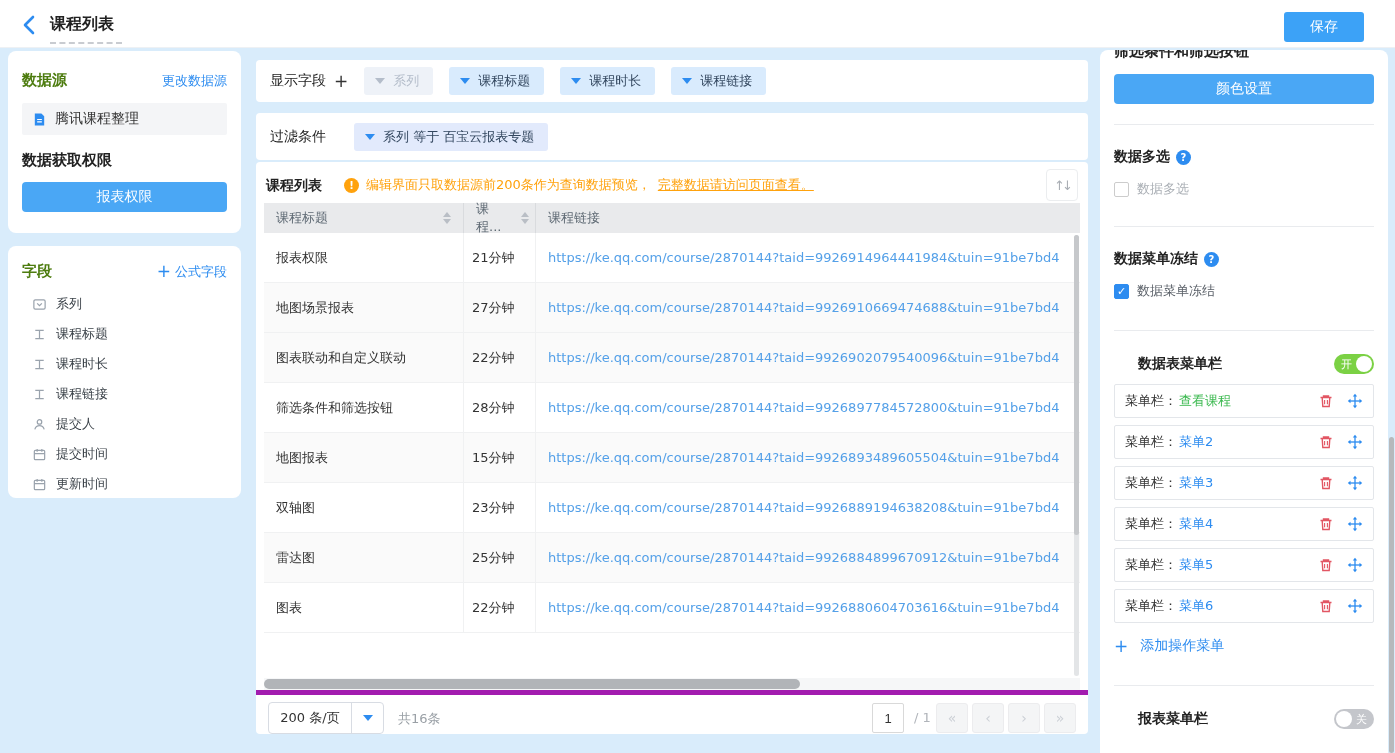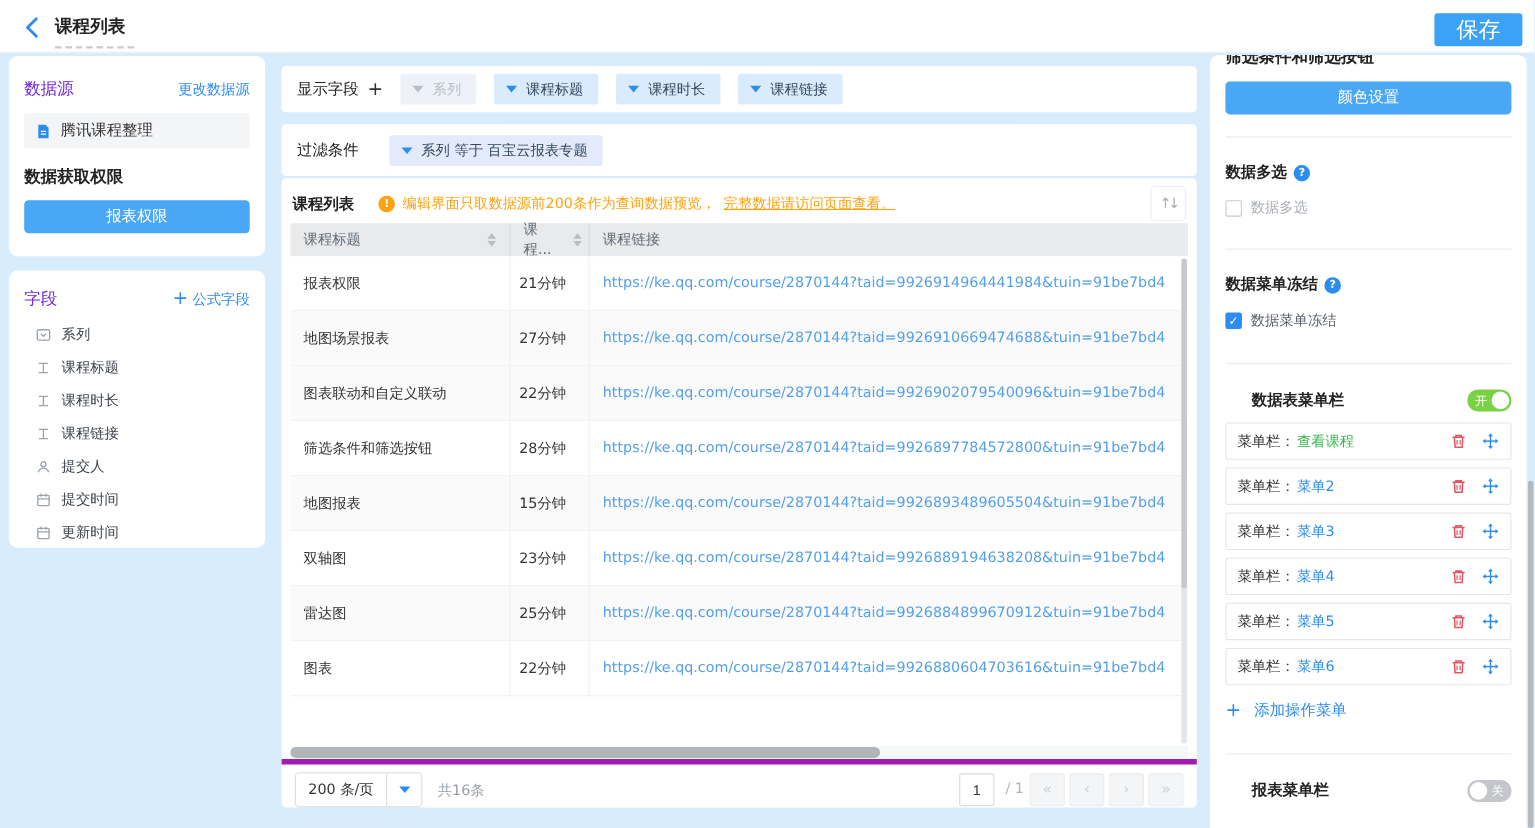--- a/index.html
+++ b/index.html
@@ -4,28 +4,28 @@
 <style>
   * { margin:0; padding:0; box-sizing:border-box; }
   html,body { width:1395px; height:753px; overflow:hidden; }
   body { font-family:"DejaVu Sans","Liberation Sans",sans-serif; background:#d9ecfb; position:relative; font-size:13px; color:#333; }
 
   
   .topbar { position:absolute; left:0; top:0; width:1395px; height:48px; background:#fff; border-bottom:1px solid #eef1f4; z-index:5; }
   .back-btn { position:absolute; left:18px; top:13px; width:24px; height:24px; cursor:pointer; }
   .page-title { position:absolute; left:50px; top:14px; font-size:16px; font-weight:bold; color:#222; }
   .title-underline { position:absolute; left:50px; top:42px; width:72px; border-bottom:2px dashed #c9ccd1; }
-  .save-btn { position:absolute; left:1284px; top:12px; width:80px; height:30px; background:#3ca2f7; color:#fff; border:none; border-radius:3px; font-size:20px; display:flex; align-items:center; justify-content:center; cursor:pointer;margin-left:20px; }
+  .save-btn { position:absolute; left:1284px; top:12px; width:80px; height:30px; background:#3ca2f7; color:#fff; border:none; border-radius:3px; font-size:14px; display:flex; align-items:center; justify-content:center; cursor:pointer; }
 
   .card { position:absolute; background:#fff; border-radius:8px; }
 
   
   .lc1 { left:8px; top:51px; width:233px; height:182px; padding:20px 14px 0; }
   .panel-head { display:flex; justify-content:space-between; align-items:center; }
-  .panel-head .ttl { font-size:15px; font-weight:normal; color:#6d28d9; }
+  .panel-head .ttl { font-size:15px; font-weight:bold; color:#4d7c0f; }
   .blue-link { color:#2d8cf0; font-size:13px; cursor:pointer; display:flex; align-items:center; gap:4px; }
   .ds-item { margin-top:13px; height:32px; background:#f4f5f7; border-radius:2px; display:flex; align-items:center; gap:8px; padding:0 10px; font-size:14px; cursor:pointer; }
   .perm-title { margin-top:16px; font-size:15px; font-weight:bold; color:#222; }
   .perm-btn { margin-top:12px; height:30px; width:100%; background:#4aa7f5; border:none; border-radius:4px; color:#fff; font-size:14px; display:flex; align-items:center; justify-content:center; cursor:pointer; }
 
   .lc2 { left:8px; top:246px; width:233px; height:252px; padding:16px 14px 0; }
   .field-row { height:30px; display:flex; align-items:center; gap:9px; padding-left:10px; cursor:pointer; }
   .field-row .flabel { font-size:13px; color:#3c434a; }
   .fields-list { margin-top:8px; }
   .icn { display:inline-flex; width:15px; height:15px; }

